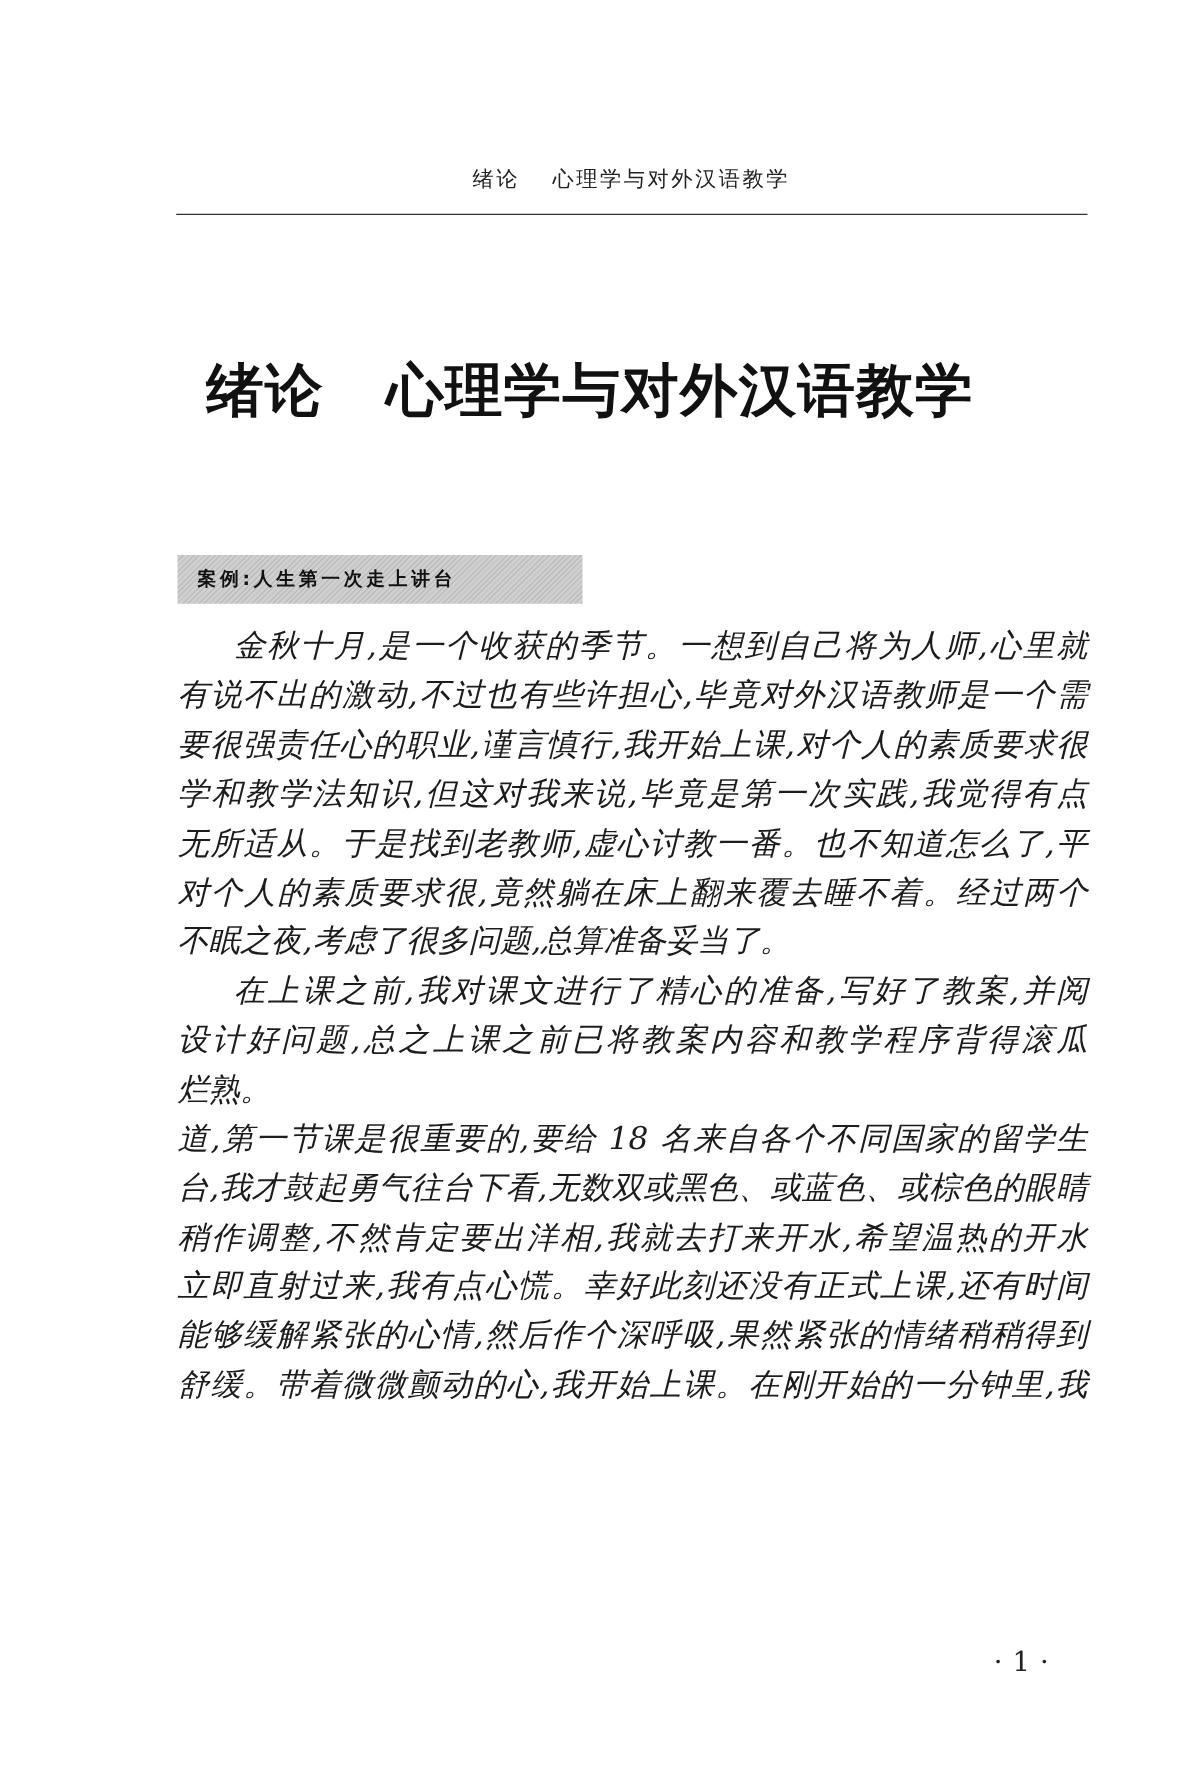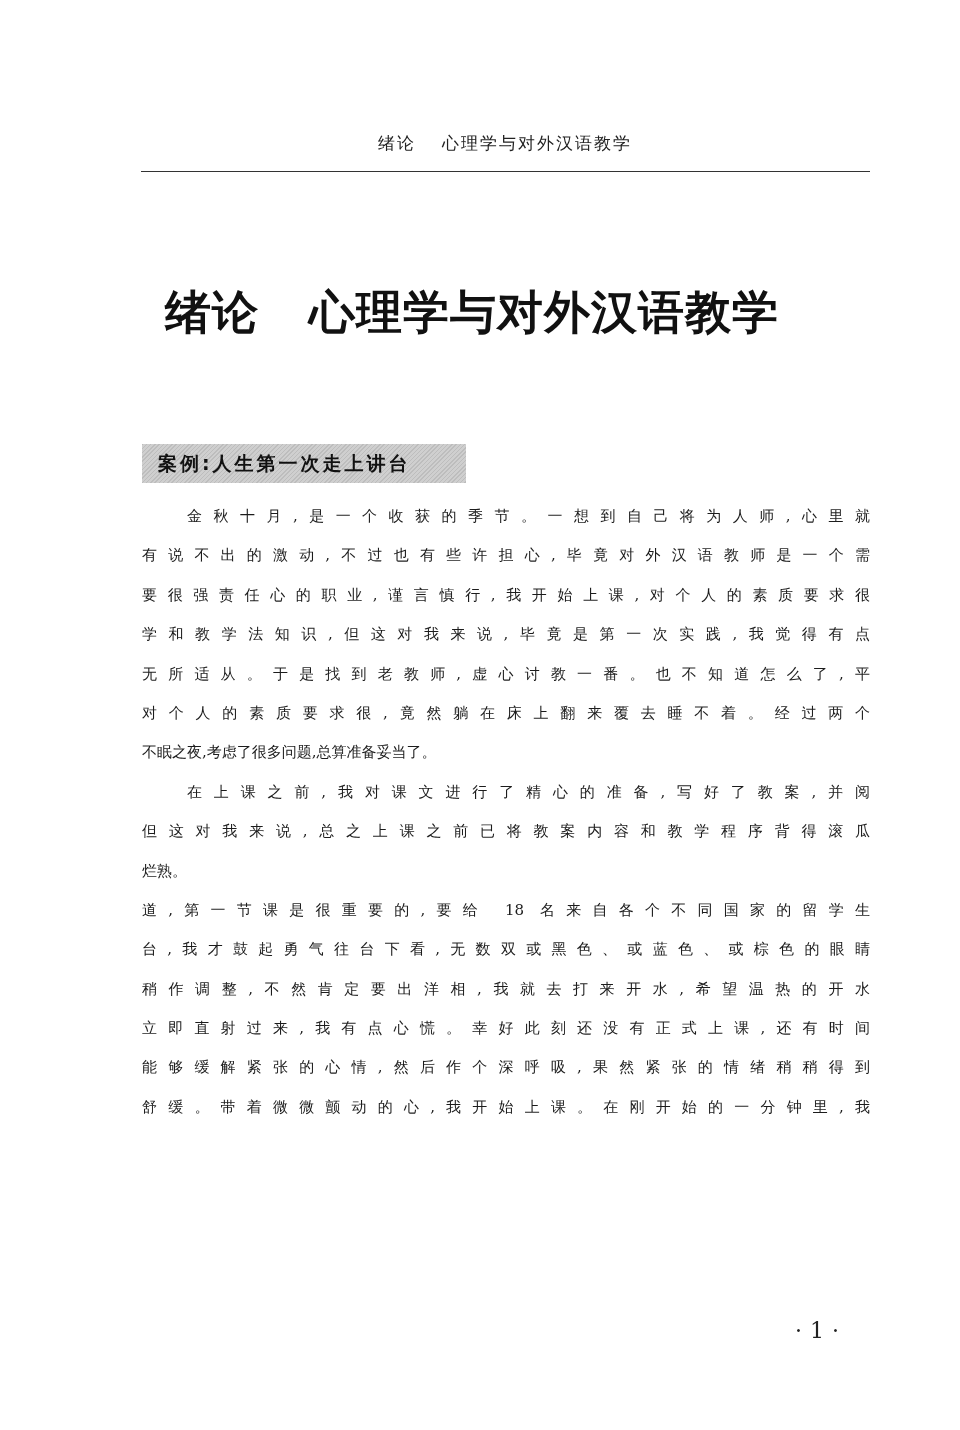--- a/index.html
+++ b/index.html
@@ -61,38 +61,39 @@
       width: 324px;
       height: 39px;
       background: repeating-linear-gradient(135deg, #bdbdbd 0px, #bdbdbd 1px, #cfcfcf 1px, #cfcfcf 3px);
       display: flex;
       align-items: center;
     }
     .case-box span {
       padding-left: 16px;
       font-family: "DejaVu Sans", sans-serif;
       font-weight: bold;
-      font-size: 19px;
+      font-size: 15px;
       letter-spacing: 3px;
       color: #111;
     }
     .body-text {
       position: absolute;
       left: 142px;
       top: 497px;
       width: 728px;
     }
     .line {
       height: 39.4px;
       line-height: 39.4px;
-      font-size: 15px;
+      font-size: 25px;
       white-space: nowrap;
       text-align: justify;
       text-align-last: justify;
       color: #1c1c1c;
+      font-style: italic;
     }
     .line.indent {
       padding-left: 45px;
     }
     .line.last {
       text-align-last: left;
     }
     .page-number {
       position: absolute;
       left: 795px;
@@ -124,21 +125,21 @@
     <div class="line indent">金秋十月,是一个收获的季节。一想到自己将为人师,心里就</div>
     <div class="line">有说不出的激动,不过也有些许担心,毕竟对外汉语教师是一个需</div>
     <div class="line">要很强责任心的职业,谨言慎行,我开始上课,对个人的素质要求很</div>
     <div class="line">学和教学法知识,但这对我来说,毕竟是第一次实践,我觉得有点</div>
     <div class="line">无所适从。于是找到老教师,虚心讨教一番。也不知道怎么了,平</div>
     <div class="line">对个人的素质要求很,竟然躺在床上翻来覆去睡不着。经过两个</div>
     <div class="line last">不眠之夜,考虑了很多问题,总算准备妥当了。</div>
   </div>
   <div>
     <div class="line indent">在上课之前,我对课文进行了精心的准备,写好了教案,并阅</div>
-    <div class="line">但这对我来说,总之上课之前已将教案内容和教学程序背得滚瓜</div>
+    <div class="line">设计好问题,总之上课之前已将教案内容和教学程序背得滚瓜</div>
     <div class="line last">烂熟。</div>
   </div>
   <div>
     <div class="line">道,第一节课是很重要的,要给 18 名来自各个不同国家的留学生</div>
     <div class="line">台,我才鼓起勇气往台下看,无数双或黑色、或蓝色、或棕色的眼睛</div>
     <div class="line">稍作调整,不然肯定要出洋相,我就去打来开水,希望温热的开水</div>
     <div class="line">立即直射过来,我有点心慌。幸好此刻还没有正式上课,还有时间</div>
     <div class="line">能够缓解紧张的心情,然后作个深呼吸,果然紧张的情绪稍稍得到</div>
     <div class="line">舒缓。带着微微颤动的心,我开始上课。在刚开始的一分钟里,我</div>
   </div>

